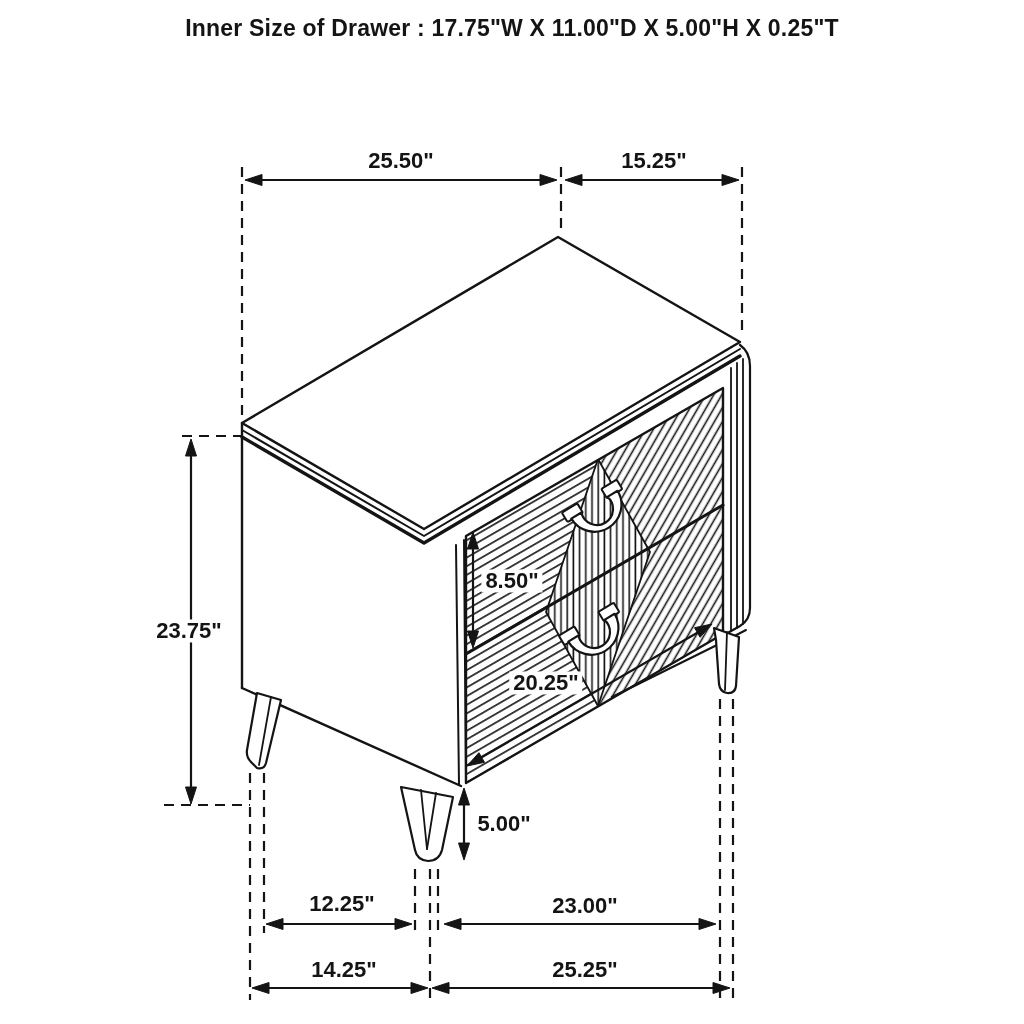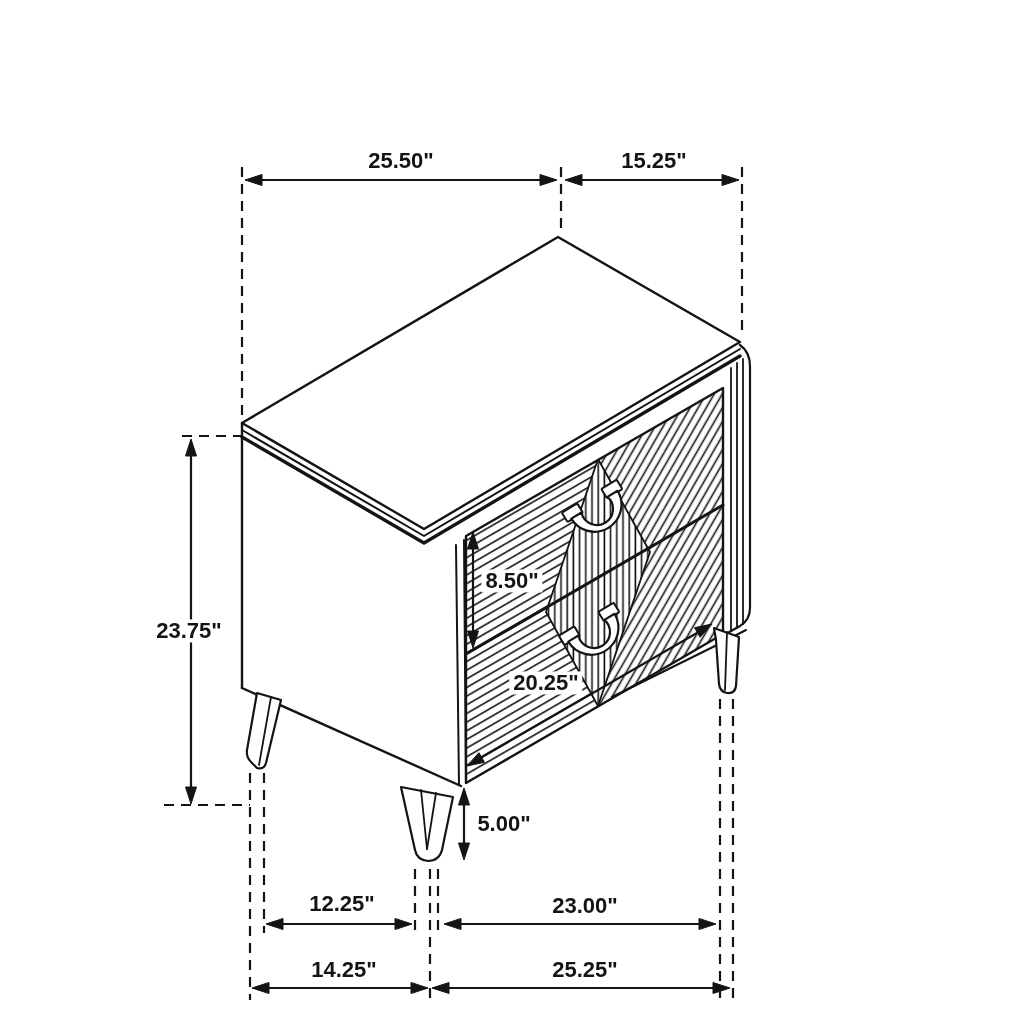--- a/index.html
+++ b/index.html
@@ -177,20 +177,21 @@
       </g>
 
       <g>
         <line x1="435" y1="988" x2="727" y2="988" stroke-width="2.2"></line>
         <path d="M432 988 L449 982.5 L449 993.5 Z"></path>
         <path d="M730 988 L713 982.5 L713 993.5 Z"></path>
       </g>
     </g>
   </svg>
 
+  <div class="title">Inner Size of Drawer : 17.75"W X 11.00"D X 5.00"H X 0.25"T</div>
 
   <div class="dim-label" style="left:401px;top:161px;">25.50"</div>
   <div class="dim-label" style="left:654px;top:161px;">15.25"</div>
   <div class="dim-label" style="left:189px;top:631px;">23.75"</div>
   <div class="dim-label" style="left:512px;top:581px;">8.50"</div>
   <div class="dim-label" style="left:546px;top:683px;">20.25"</div>
   <div class="dim-label" style="left:504px;top:824px;">5.00"</div>
   <div class="dim-label" style="left:342px;top:904px;">12.25"</div>
   <div class="dim-label" style="left:585px;top:906px;">23.00"</div>
   <div class="dim-label" style="left:344px;top:970px;">14.25"</div>

